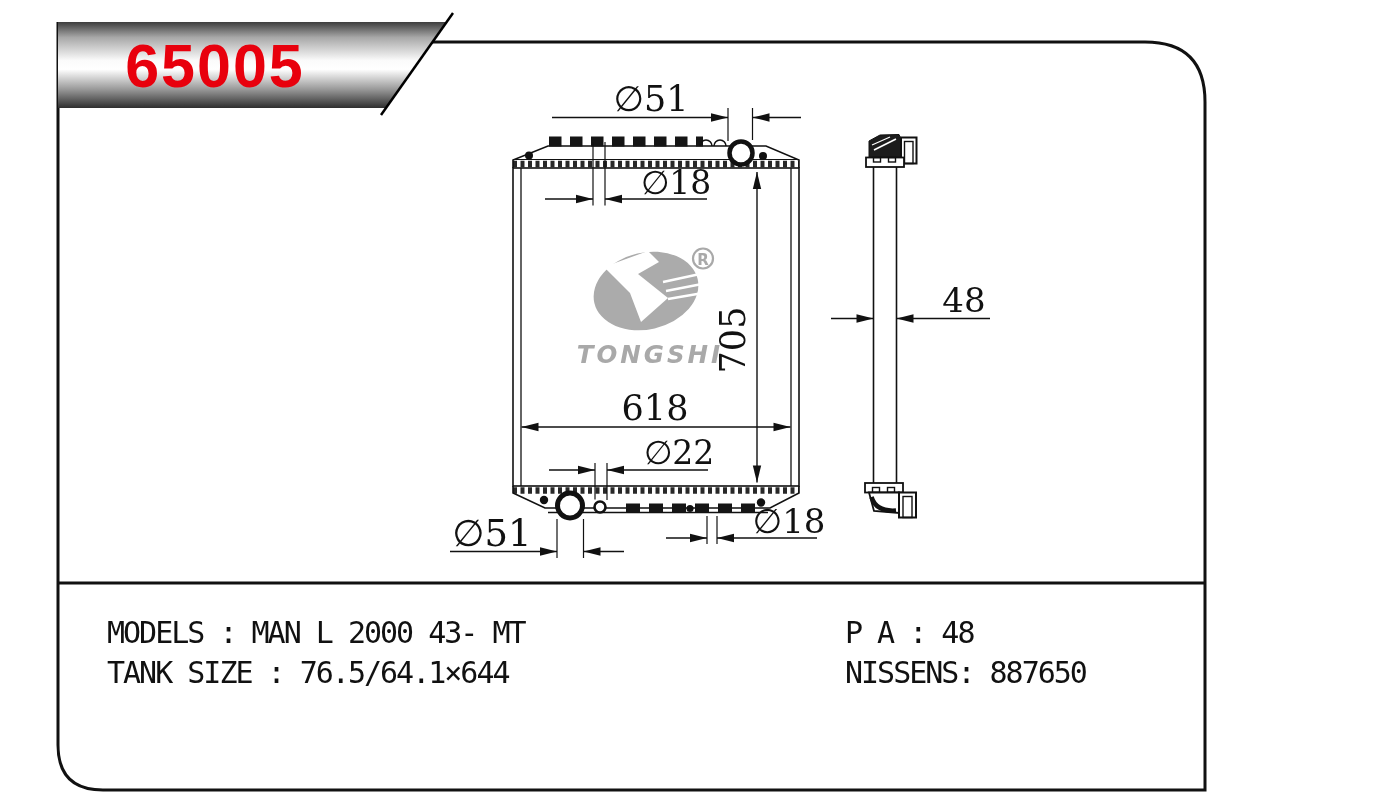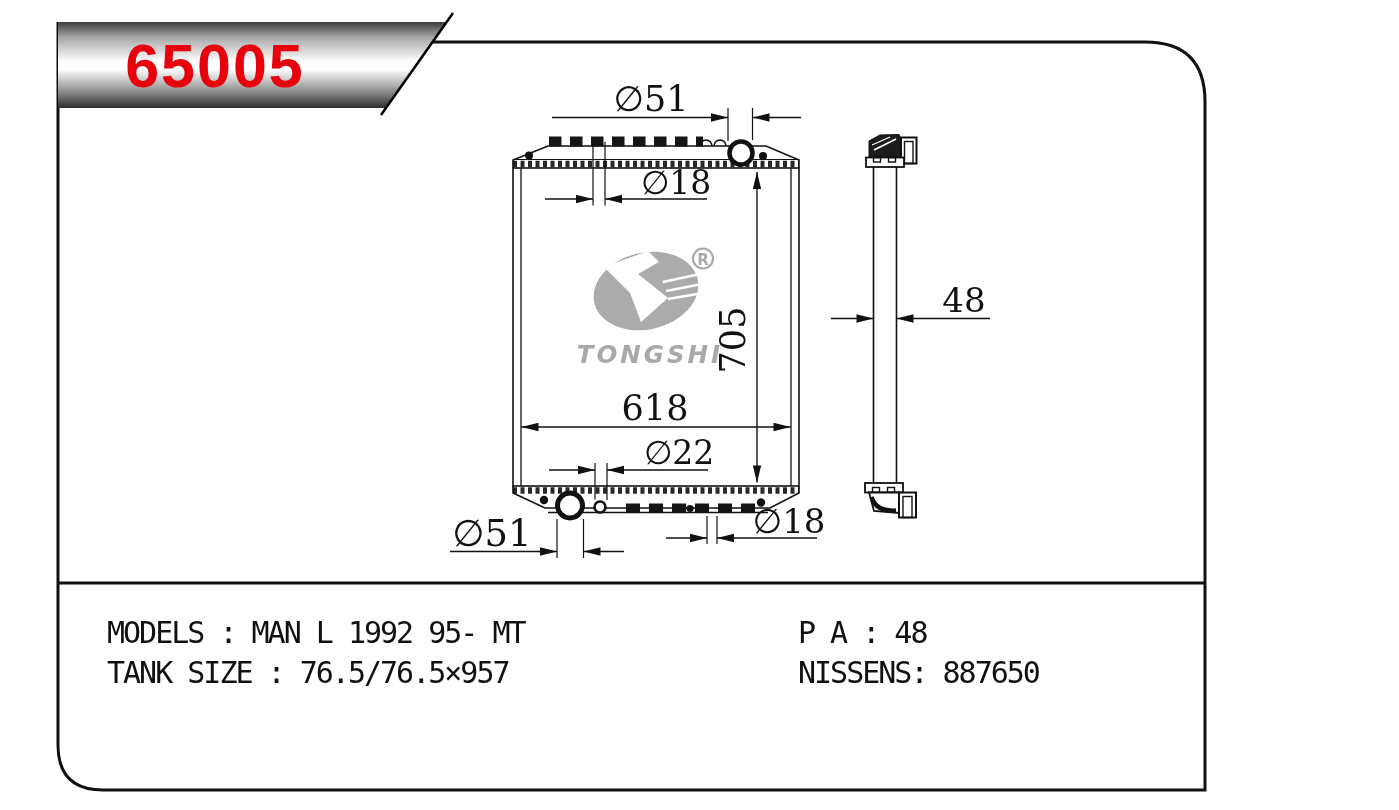--- a/index.html
+++ b/index.html
@@ -6,21 +6,21 @@
   .page{position:relative;width:1399px;height:810px;background:#fff;overflow:hidden;
         font-family:"Liberation Sans",sans-serif;}
   svg{position:absolute;left:0;top:0;}
   .ink{stroke:#111;fill:none;}
   .dim-text{font-family:"DejaVu Serif","DejaVu Sans",serif;fill:#111;}
   .badge-num{font-family:"Liberation Sans","DejaVu Sans",sans-serif;font-weight:bold;letter-spacing:2px;}
   .brand-name{font-family:"DejaVu Sans",sans-serif;font-weight:bold;font-style:italic;letter-spacing:3px;}
   .reg-r{font-family:"DejaVu Sans",sans-serif;font-weight:bold;}
   .specs-col{position:absolute;top:613px;}
   .specs-col.left{left:107px;}
-  .specs-col.right{left:798px;}
+  .specs-col.right{left:845px;}
   .spec-line{font-family:"DejaVu Sans Mono","Liberation Mono",monospace;
              font-size:30px;line-height:39.5px;letter-spacing:-2px;color:#111;white-space:pre;}
 </style>
 </head>
 <body>
 
 <div class="page">
 <svg width="1399" height="810" viewBox="0 0 1399 810">
   <defs>
     <linearGradient id="badgeGrad" x1="0" y1="0" x2="0" y2="1">
@@ -183,20 +183,20 @@
       <line class="ink" stroke-width="1.4" x1="831" y1="318.5" x2="873.5" y2="318.5"></line>
       <polygon points="873.5,318.5 856.5,314.3 856.5,322.7" fill="#111"></polygon>
       <polygon points="896.5,318.5 913.5,314.3 913.5,322.7" fill="#111"></polygon>
       <line class="ink" stroke-width="1.4" x1="896.5" y1="318.5" x2="990" y2="318.5"></line>
       <text class="dim-text" x="964" y="312" font-size="34" text-anchor="middle">48</text>
     </g>
   </g>
 </svg>
 
 <div class="specs-col left">
-  <div class="spec-line">MODELS : MAN L 1992 95- MT</div>
-  <div class="spec-line">TANK SIZE : 76.5/76.5×957</div>
+  <div class="spec-line">MODELS : MAN L 2000 43- MT</div>
+  <div class="spec-line">TANK SIZE : 76.5/64.1×644</div>
 </div>
 <div class="specs-col right">
   <div class="spec-line">P A : 48</div>
   <div class="spec-line">NISSENS: 887650</div>
 </div>
 </div>
 
 </body></html>

